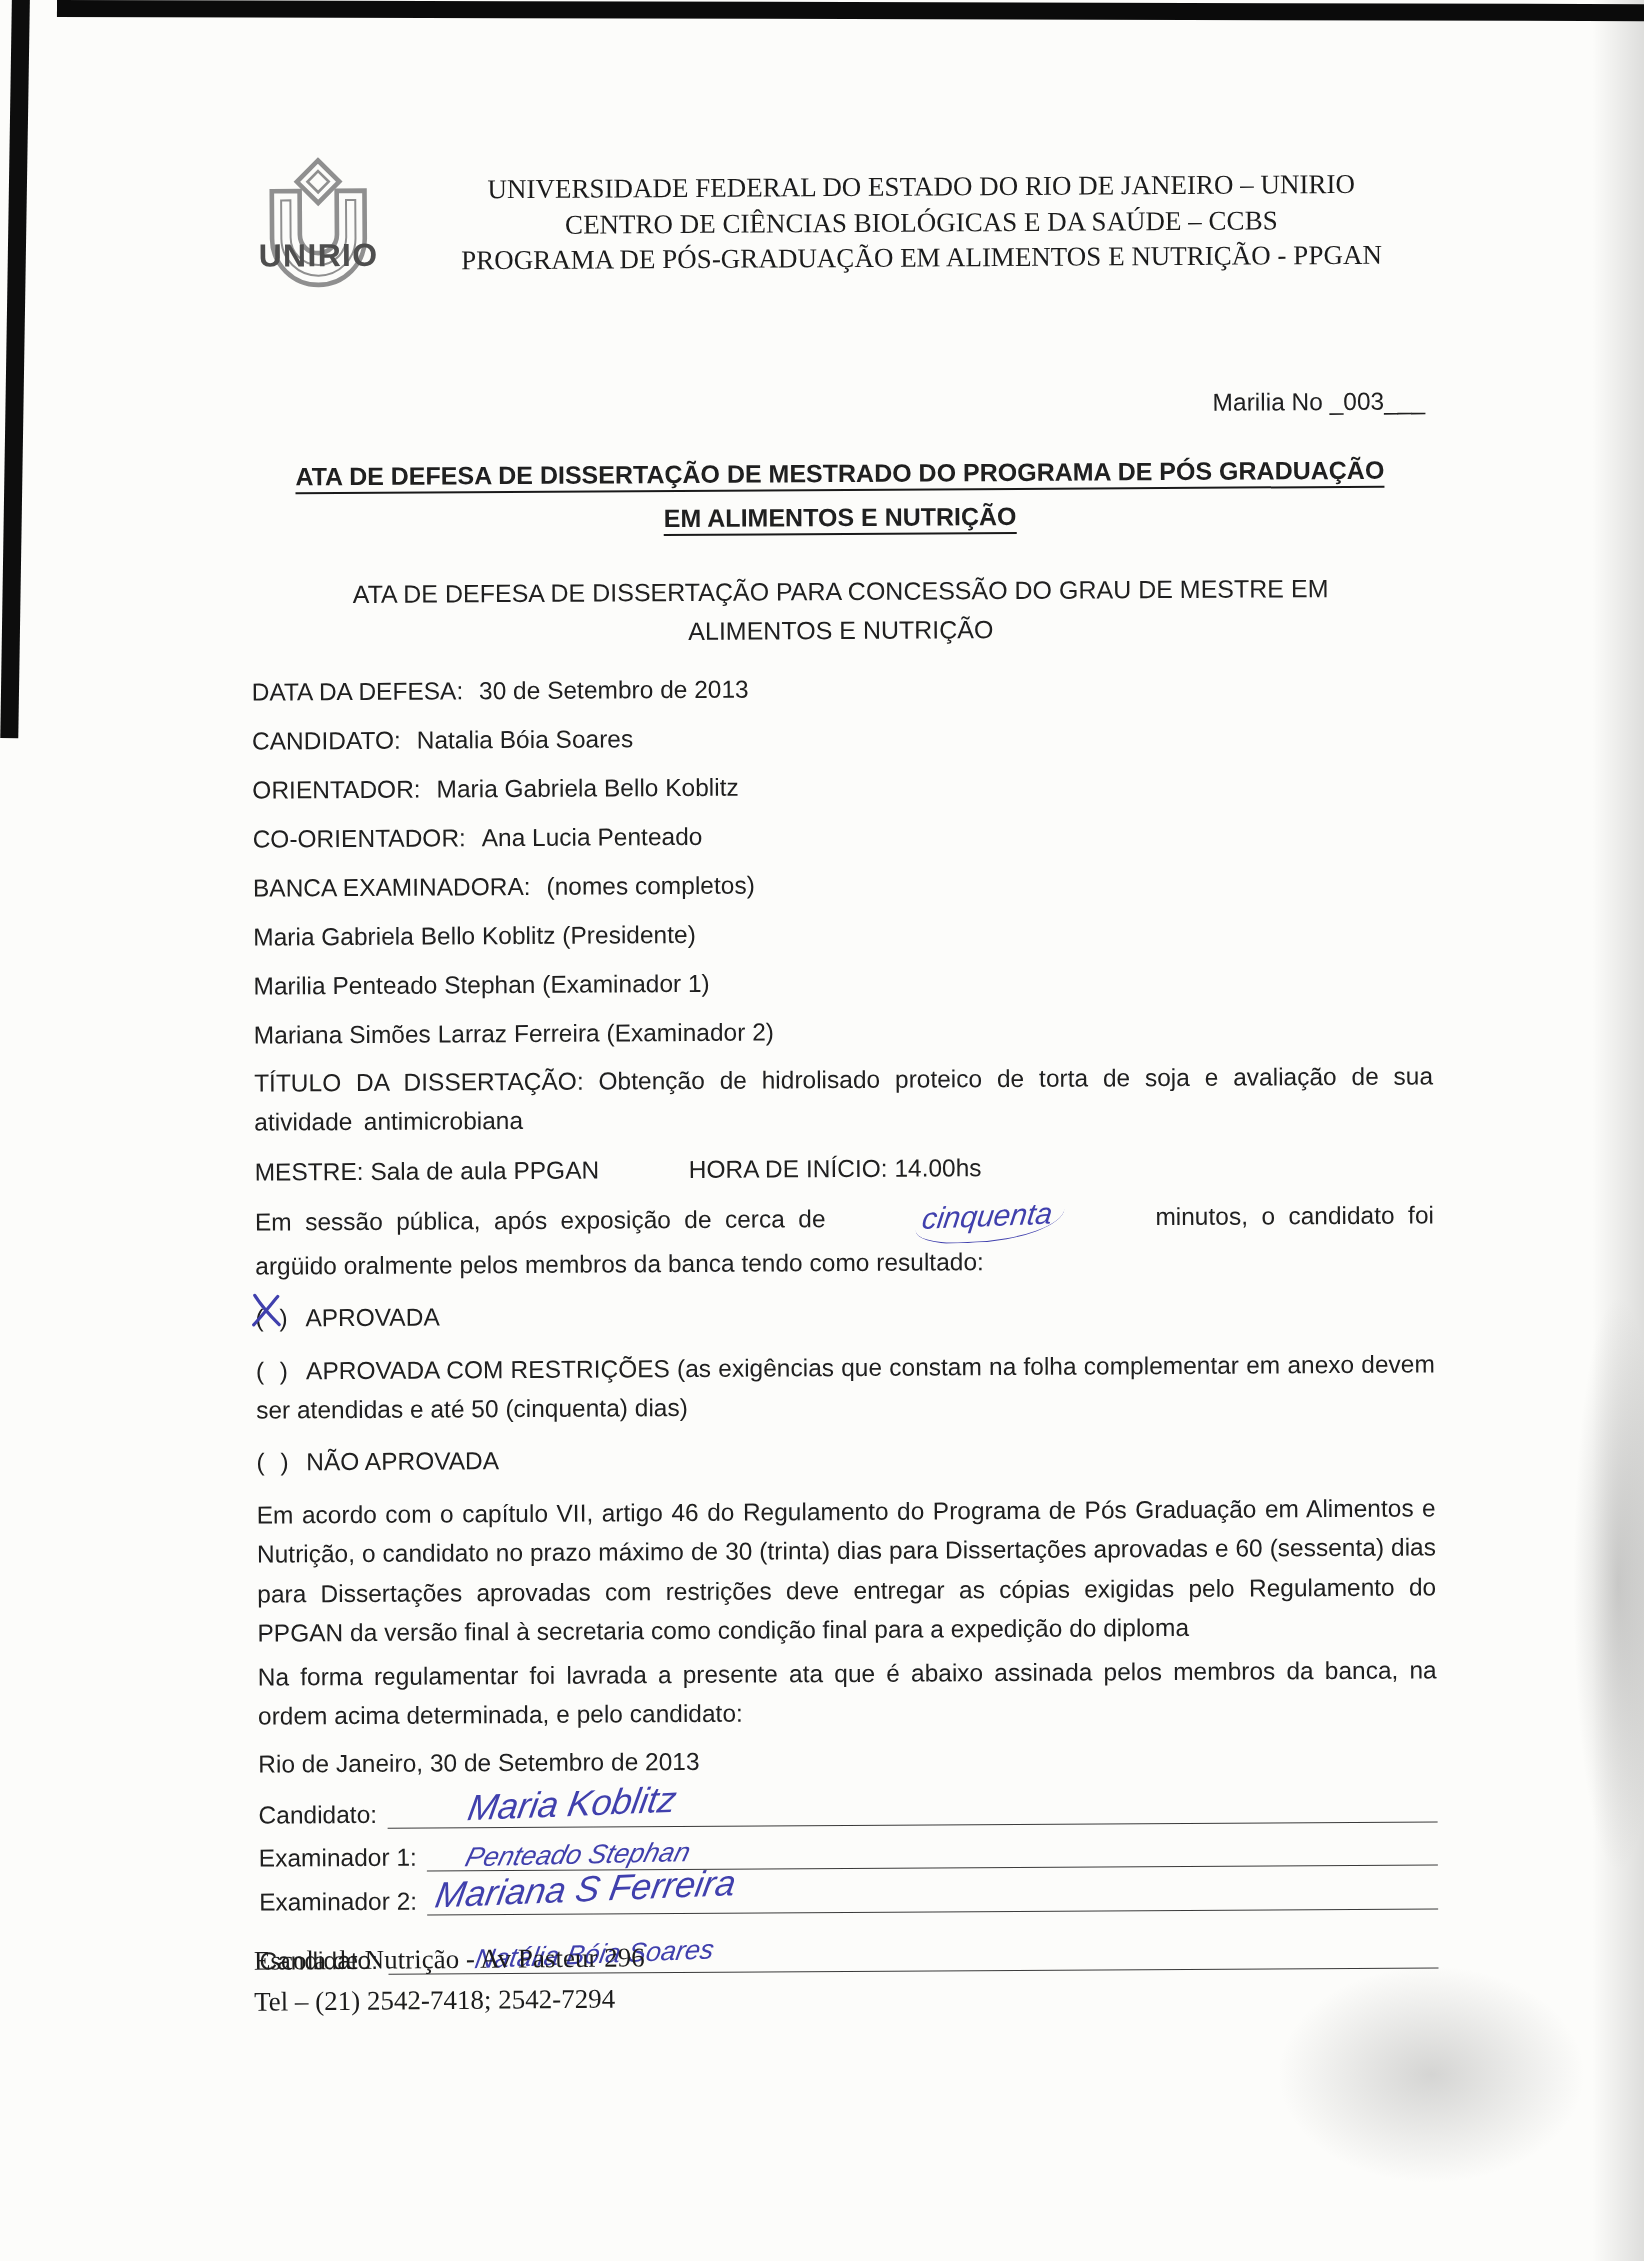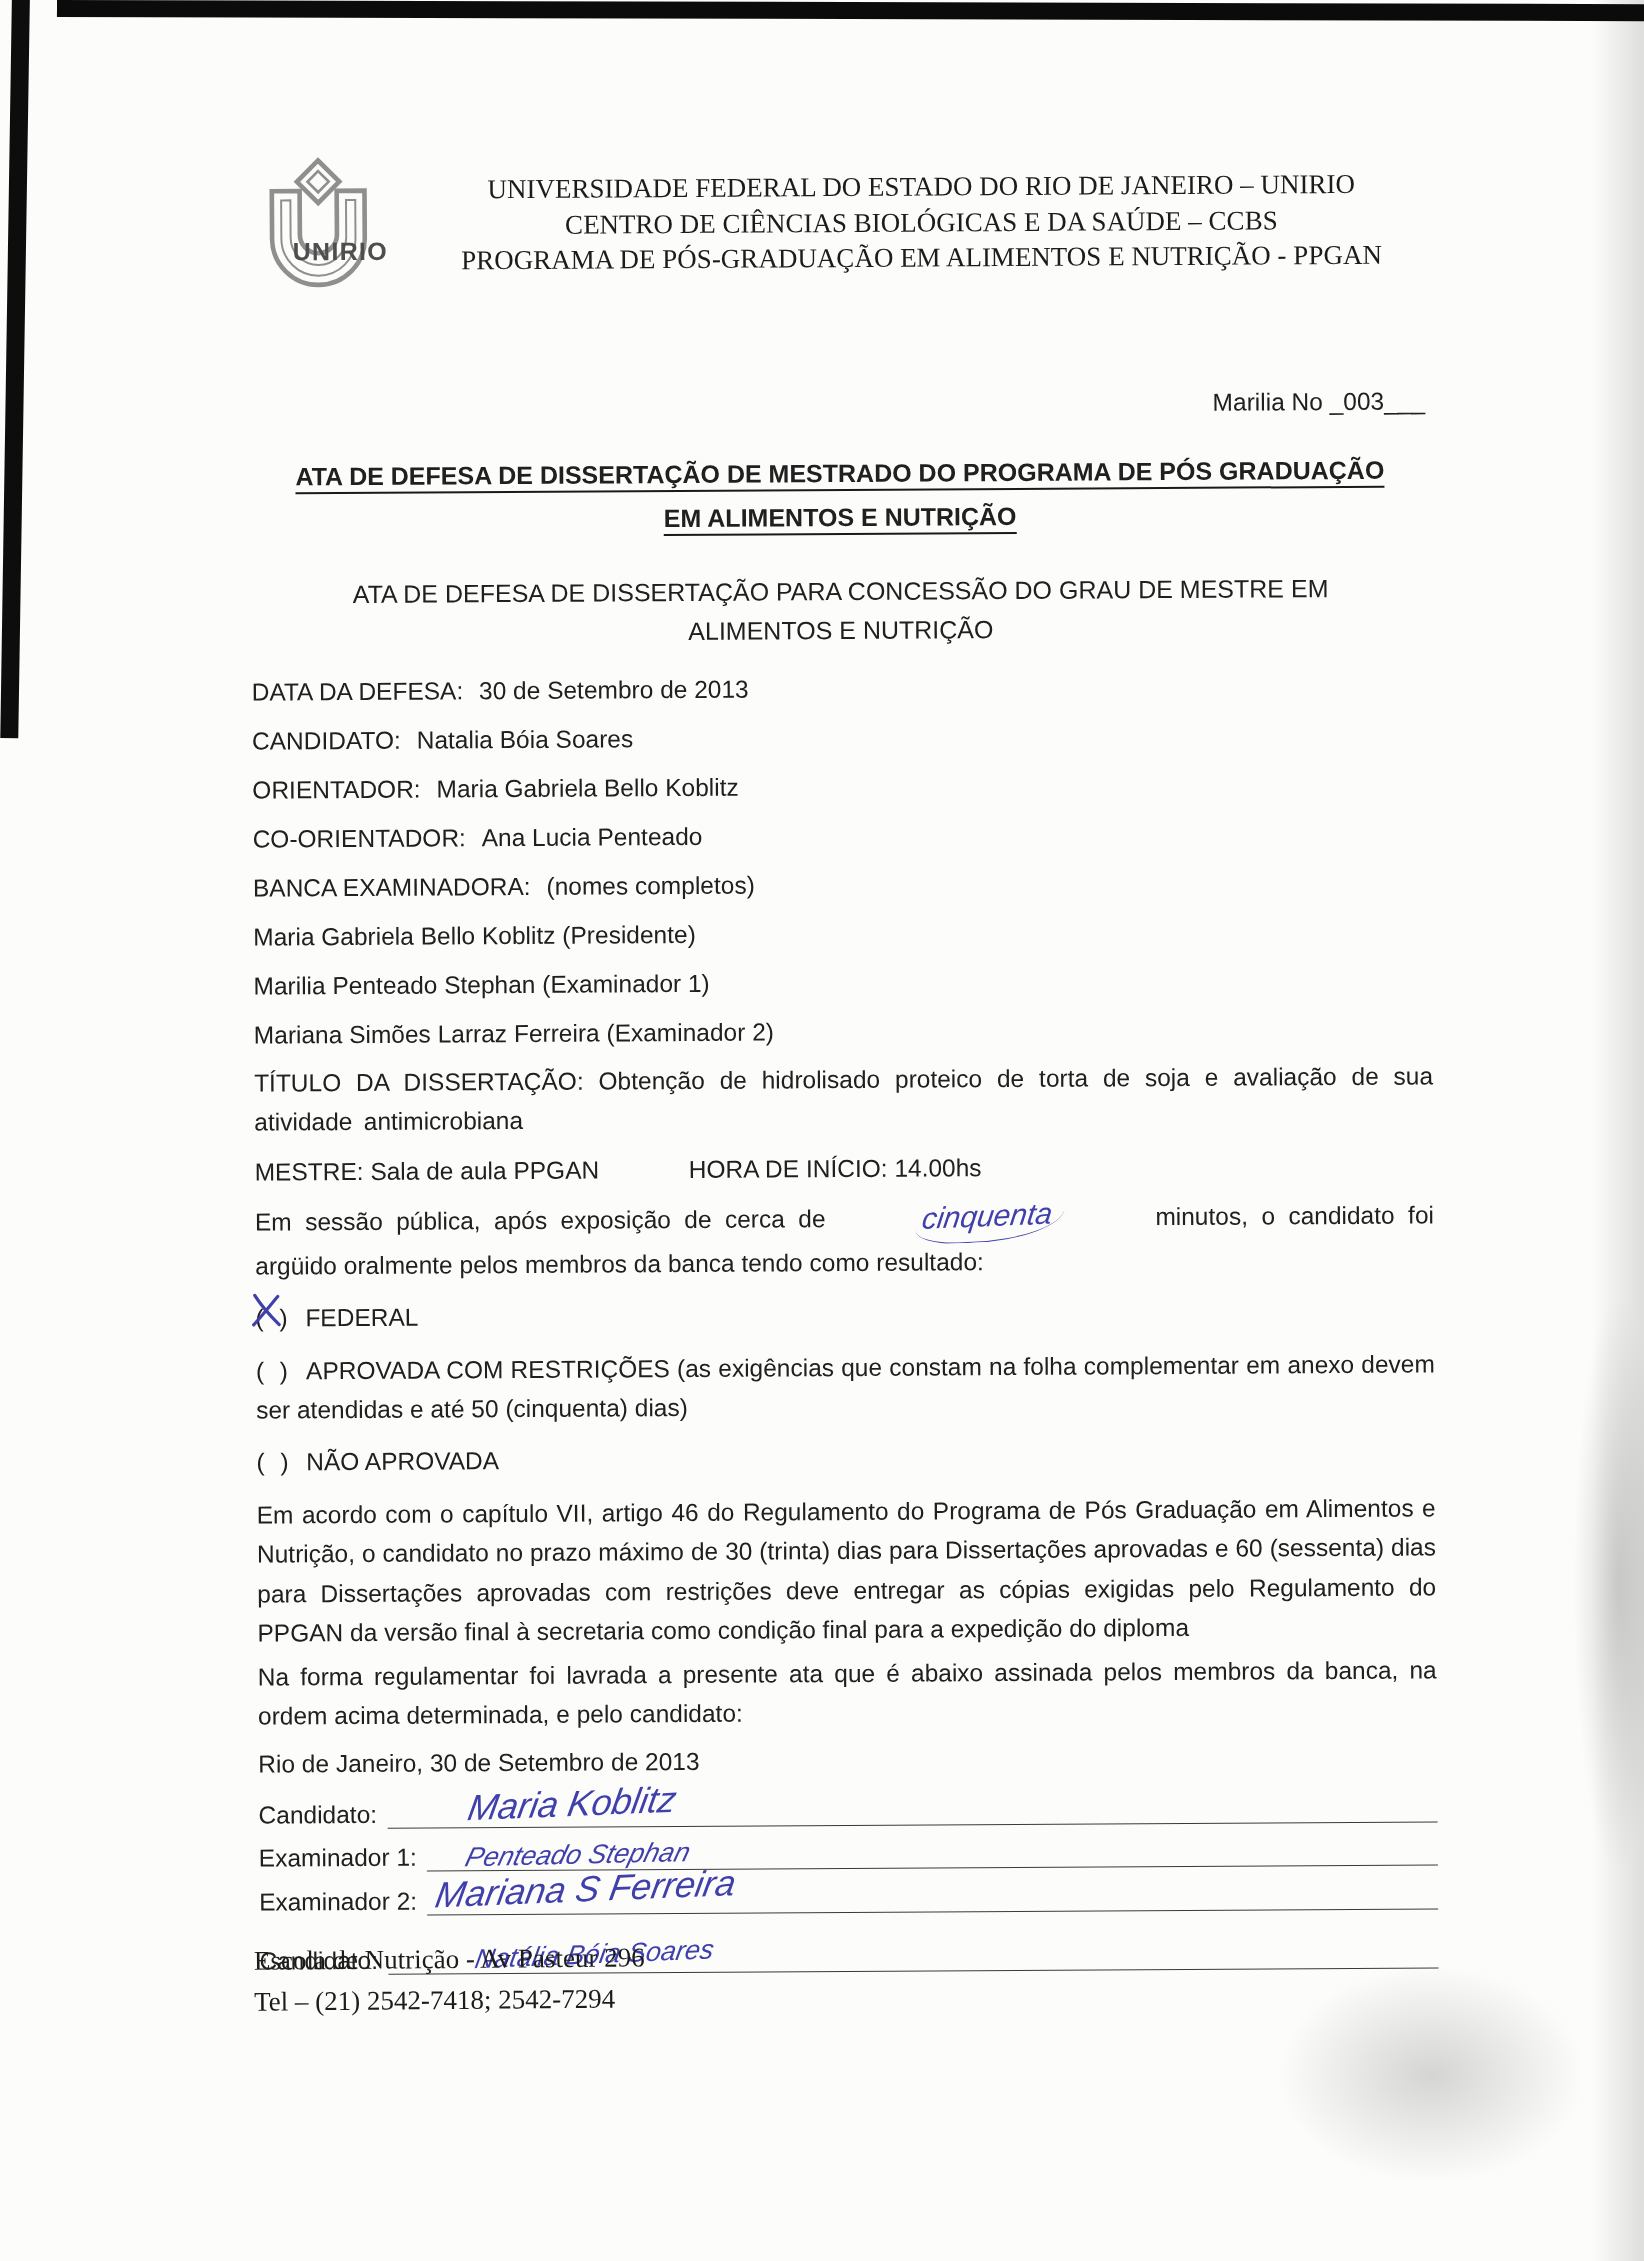--- a/index.html
+++ b/index.html
@@ -18,22 +18,22 @@
     background:radial-gradient(ellipse at center, rgba(110,110,110,0.28), rgba(110,110,110,0) 70%); }
   .artifact-smudge2 { position:absolute; right:-19.3px; bottom:387px; width:90px; height:580px;
     background:radial-gradient(ellipse at center, rgba(90,90,90,0.25), rgba(90,90,90,0) 70%); }
 
   .content { position:absolute; left:254px; top:148px; width:1179px; transform:rotate(-0.35deg); }
 
   
   .header { display:flex; align-items:flex-start; gap:27px; }
   .logo { width:139px; height:142px; position:relative; flex:none; margin-top:3.9px; }
   .logo svg { display:block; }
-  .logo-text { position:absolute; left:0; right:0; top:82px; text-align:right;
-    font-weight:bold; font-size:25px; color:#4e4e4e; letter-spacing:1.3px; }
+  .logo-text { position:absolute; left:0; right:0; top:82px; text-align:center;
+    font-weight:bold; font-size:32px; color:#4e4e4e; letter-spacing:1.3px; }
   .header-lines { flex:1; font-family:"Liberation Serif", serif; font-size:27px; line-height:1.32;
     text-align:center; color:#1c1c1c; padding-top:22px; }
 
   .defesa-no { text-align:right; margin-top:97px; font-size:24.5px; padding-right:3.9px; }
 
   .doc-title { margin-top:33px; text-align:center; font-weight:bold; font-size:25px; line-height:1.75; }
   .doc-title .u { border-bottom:2.6px solid #1a1a1a; padding-bottom:1.9px; }
 
   .doc-subtitle { margin-top:33px; text-align:center; font-size:25px; line-height:1.55; }
 
@@ -169,21 +169,21 @@
     <div class="option">
       <span class="checkbox">
         <span>(  )</span>
         <svg class="ink-x" width="35" height="37" viewBox="0 0 54 58">
           <g stroke="currentColor" stroke-width="5" fill="none" stroke-linecap="round">
             <path d="M8 6 C 18 22, 34 40, 46 52"></path>
             <path d="M44 8 C 32 22, 18 40, 6 52"></path>
           </g>
         </svg>
       </span>
-      <span class="option-label">FEDERAL</span>
+      <span class="option-label">APROVADA</span>
     </div>
 
     <div class="option">
       <span class="checkbox"><span>(  )</span></span>
       <span class="option-label">APROVADA COM RESTRIÇÕES (as exigências que constam na folha complementar em anexo devem ser atendidas e até 50 (cinquenta) dias)</span>
     </div>
 
     <div class="option">
       <span class="checkbox"><span>(  )</span></span>
       <span class="option-label">NÃO APROVADA</span>

